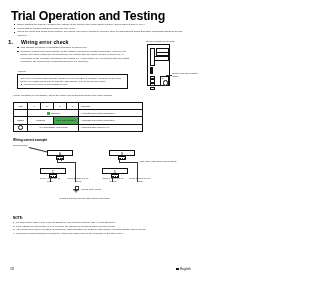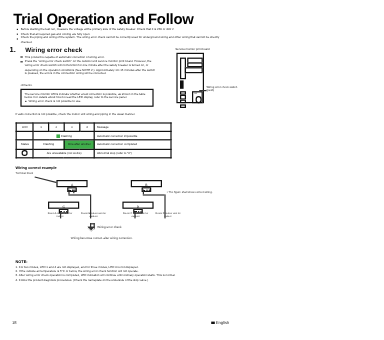--- a/index.html
+++ b/index.html
@@ -416,21 +416,21 @@
     background: #111;
     margin-right: 0.8px;
     vertical-align: middle;
   }
 </style>
 </head>
 <body>
 
 <div class="page">
 
-  <div class="title">Trial Operation and Follow</div>
+  <div class="title">Trial Operation and Testing</div>
 
   <div class="intro">
     <div class="bl">Before starting the test run, measure the voltage at the primary side of the safety breaker. Check that it is 230 or 400 V.</div>
     <div class="bl">Check that all required gas and cooling are fully open.</div>
     <div class="bl">Check the piping and wiring of the system. The wiring error check cannot be correctly used for underground wiring and other wiring that cannot be directly checked.</div>
   </div>
 
   <div class="sec-num">1.</div>
   <div class="sec-title">Wiring error check</div>
 

